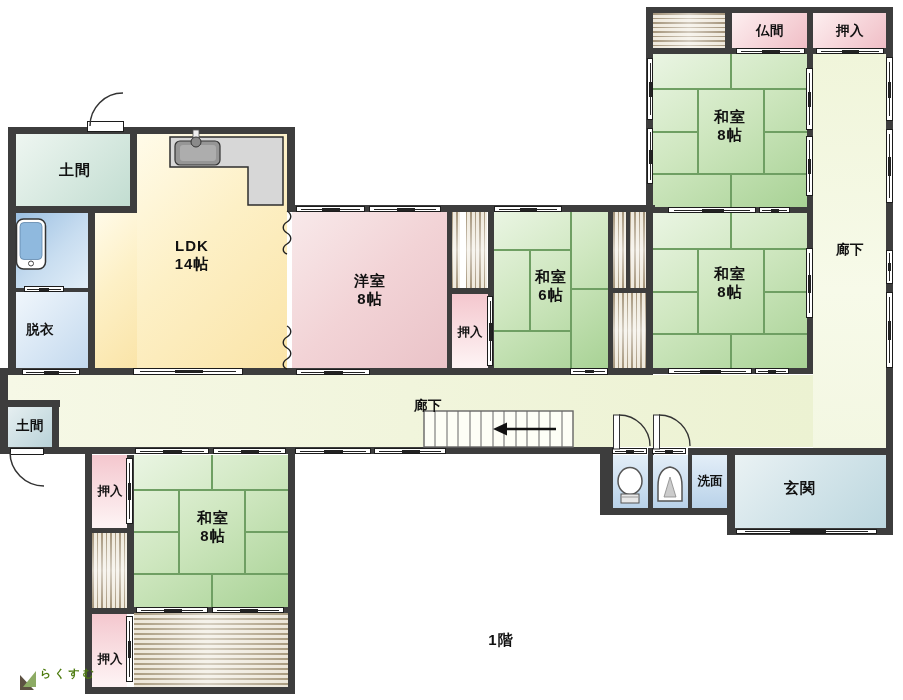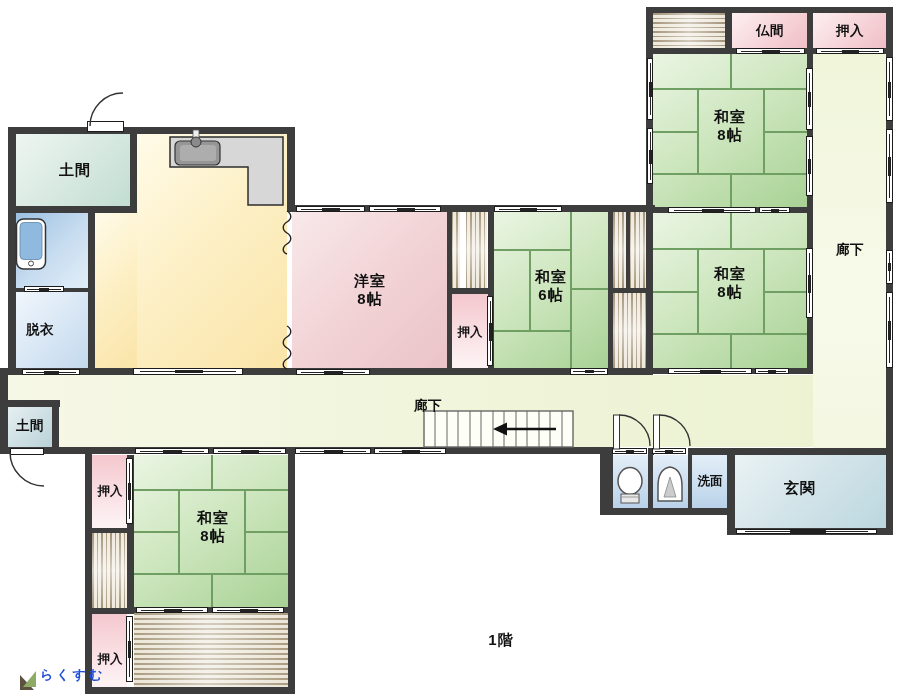--- a/index.html
+++ b/index.html
@@ -35,21 +35,21 @@
   .winv::after{content:"";position:absolute;top:6%;height:88%;left:calc(50% - .5px);width:1px;background:#222;}
   .winv::before{content:"";position:absolute;top:38%;height:26%;left:calc(50% - 1.5px);width:3px;background:#222;}
   .doorrect{position:absolute;background:#fff;border:1px solid #1c1c1c;}
   .tline{position:absolute;background:#6f9f63;}
   
   .lbl{position:absolute;color:#111;font-weight:bold;text-align:center;line-height:18px;font-size:15px;letter-spacing:1px;}
   .lbl span{display:block;}
   .lbl-sm{font-size:12.5px;letter-spacing:0;}
   .lbl-md{font-size:13.5px;letter-spacing:.5px;}
   #logo{position:absolute;left:18px;top:666px;display:flex;align-items:center;gap:4px;}
-  #logo .txt{color:#1d4ed8;font-size:13px;font-weight:bold;letter-spacing:3px;}
+  #logo .txt{color:#4d7c0f;font-size:11px;font-weight:bold;letter-spacing:3px;}
   svg.overlay{position:absolute;left:0;top:0;pointer-events:none;}
 </style>
 </head>
 <body>
 
 <div id="plan">
 
   <div class="room f-doma1" style="left:16px;top:134px;width:114px;height:72px;"></div>
   <div class="room f-ldk" style="left:137px;top:134px;width:150px;height:234px;"></div>
   <div class="room f-ldk" style="left:95px;top:213px;width:42px;height:155px;"></div>
@@ -262,20 +262,24 @@
     </g>
     <g>
       <polygon points="20,690 20,675 34,690" fill="#5d5142"></polygon>
       <polygon points="23,687 36,671 36,687" fill="#8dab64"></polygon>
     </g>
   </svg>
 
   <div class="lbl" style="left:40px;top:161px;width:70px;">
       <span>土間</span>
     </div>
+  <div class="lbl" style="left:147px;top:237px;width:90px;">
+    <span>LDK</span>
+      <span>14帖</span>
+    </div>
   <div class="lbl lbl-md" style="left:16px;top:321px;width:48px;">
       <span>脱衣</span>
     </div>
   <div class="lbl" style="left:325px;top:272px;width:90px;">
     <span>洋室</span>
       <span>8帖</span>
     </div>
   <div class="lbl lbl-sm" style="left:448px;top:323px;width:44px;">
       <span>押入</span>
     </div>

